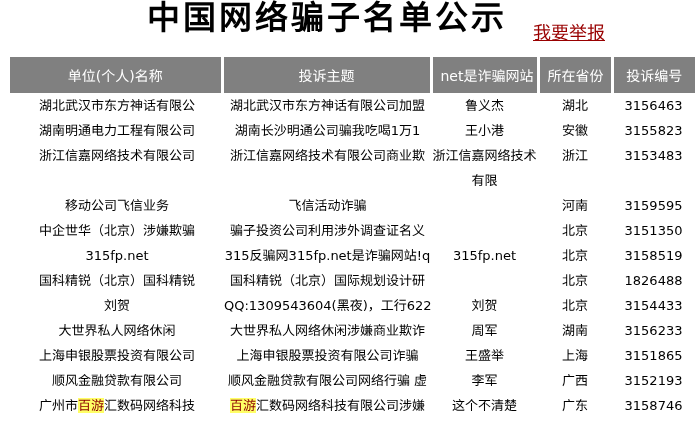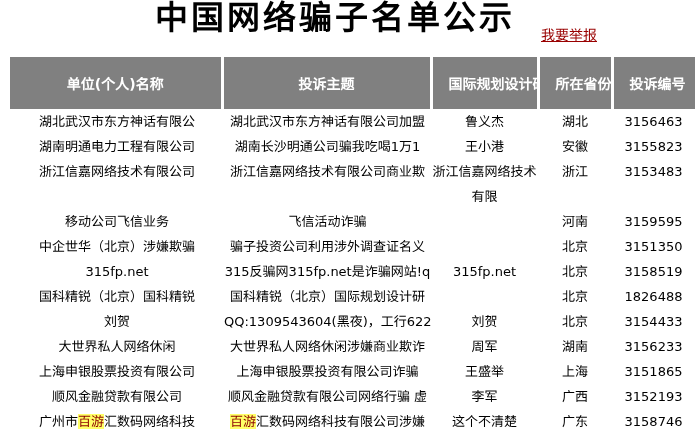--- a/index.html
+++ b/index.html
@@ -27,47 +27,47 @@
   }
   .page-title {
     font-size: 33px;
     font-weight: bold;
     letter-spacing: 3px;
     line-height: 1.2;
     white-space: nowrap;
     margin: 12px;
   }
   .report-link {
-    font-size: 14px;
+    font-size: 18px;
     color: var(--link);
     text-decoration: underline;
     margin: 16px 0 6px 14px;
     white-space: nowrap;
     cursor: pointer;
   }
   table.complaints {
     border-collapse: collapse;
     table-layout: fixed;
     width: 685px;
     margin: 7px 0 0 10px;
   }
   col.c-name     { width: 212px; }
   col.c-subject  { width: 209px; }
   col.c-manager  { width: 107px; }
   col.c-province { width: 74px; }
   col.c-no       { width: 83px; }
   th {
     background: var(--header-bg);
     color: var(--header-text);
-    font-weight: bold;
+    font-weight: normal;
     font-size: 14px;
     height: 27px;
     text-align: center;
     border-right: 3px solid #fff;
-    padding: 16px;
+    padding: 8px;
     white-space: nowrap;
     overflow: hidden;
   }
   th:last-child { border-right: none; }
   td {
     font-size: 13px;
     line-height: 25px;
     vertical-align: top;
     padding: 0;
   }
@@ -97,21 +97,21 @@
     <col class="c-name">
       <col class="c-subject">
       <col class="c-manager">
       <col class="c-province">
       <col class="c-no">
   </colgroup>
   <thead>
     <tr>
       <th>单位(个人)名称</th>
       <th>投诉主题</th>
-      <th>国际规划设计研</th>
+      <th>net是诈骗网站</th>
       <th>所在省份</th>
       <th>投诉编号</th>
     </tr>
   </thead>
   <tbody>
       <tr>
         <td class="col-name">湖北武汉市东方神话有限公</td>
         <td class="col-subject">湖北武汉市东方神话有限公司加盟</td>
         <td class="col-manager">鲁义杰</td>
         <td class="col-province">湖北</td>

